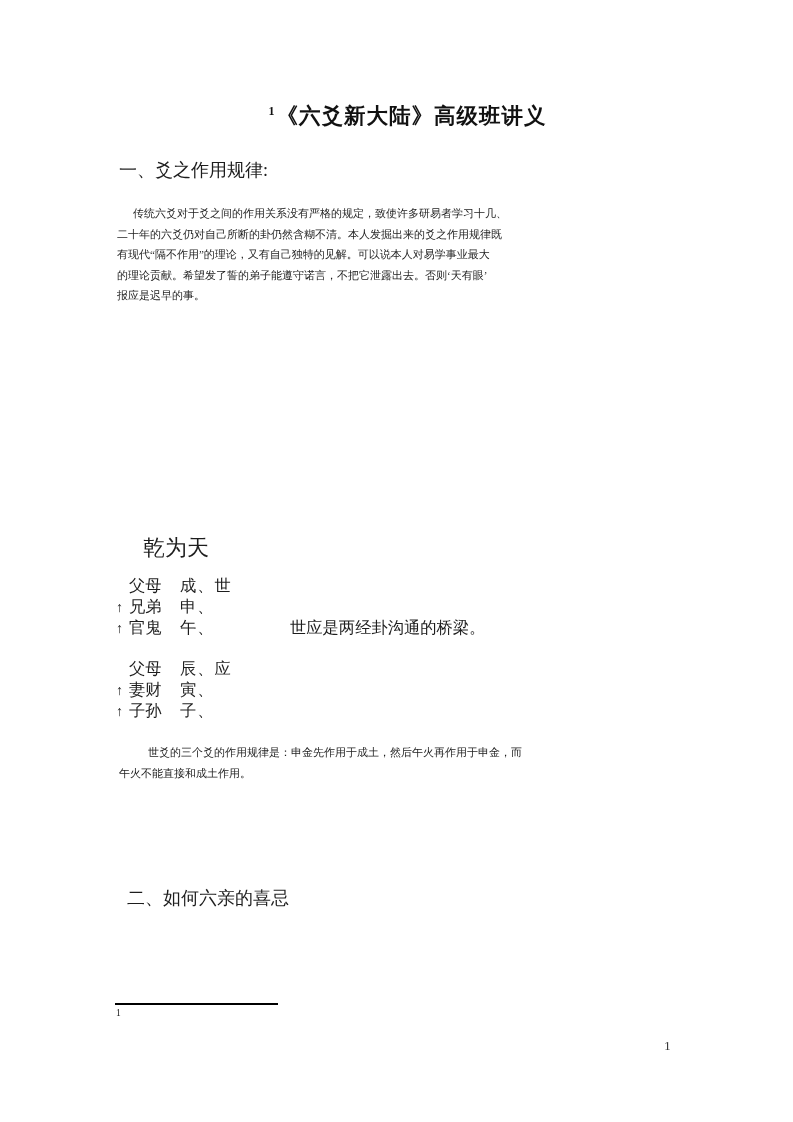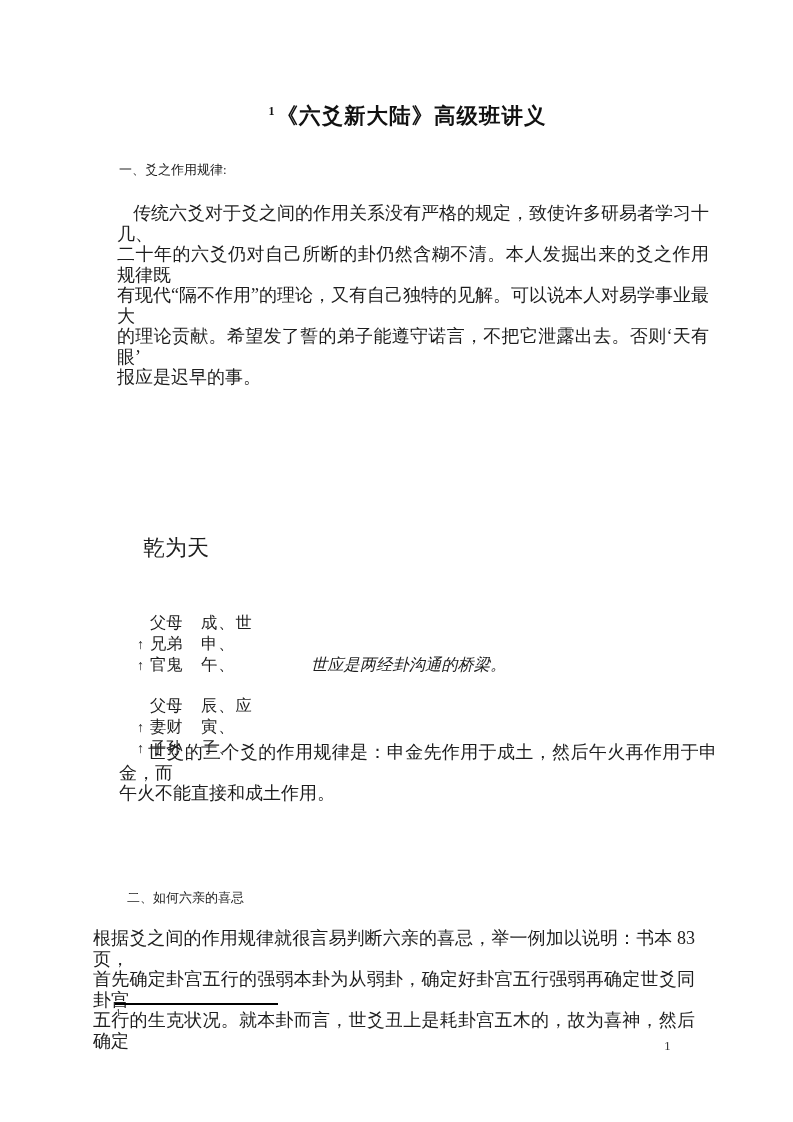--- a/index.html
+++ b/index.html
@@ -13,46 +13,46 @@
 
   .doc-title{
     position:absolute;top:94px;left:0;right:0;
     text-align:center;padding-left:22px;
     font-size:21.5px;font-weight:bold;color:#111;
     letter-spacing:1px;line-height:34px;
     white-space:nowrap;
   }
   .doc-title sup{font-size:12px;font-weight:bold;vertical-align:super;margin-right:2px;letter-spacing:0;}
 
-  .heading{position:absolute;font-size:13px;line-height:20.6px;white-space:nowrap;}
+  .heading{position:absolute;font-size:18px;line-height:20.6px;white-space:nowrap;}
   .h1{top:160px;left:119px;}
   .h2{top:888px;left:127px;}
 
   .para{
     position:absolute;
-    font-size:18px;line-height:20.55px;
+    font-size:11px;line-height:20.55px;
     white-space:pre-line;
     text-align:justify;
   }
   .p1{top:203px;left:117px;width:592px;text-indent:16px;}
   .p2{top:325px;left:107px;width:594px;text-indent:19px;}
   .p3{top:428px;left:107px;width:594px;text-indent:20px;}
   .p4{top:742px;left:94px;width:598px;text-indent:29px;margin-left:25px;}
   .p5{top:806px;left:93px;width:600px;}
   .p6{top:928px;left:93px;width:602px;}
 
   .gua-name{position:absolute;top:538px;left:143px;font-size:22px;line-height:20.6px;}
-  .gua-block{position:absolute;left:137px;font-size:16.3px;margin-top:37px;}
+  .gua-block{position:absolute;left:116px;font-size:16.3px;}
   .gua-upper{top:576px;}
   .gua-lower{top:659px;}
   .gua-row{display:flex;align-items:baseline;height:20.8px;line-height:20.8px;position:relative;}
   .gua-row .arrow{width:13px;font-size:14px;color:#222;}
   .gua-row .rel{width:51px;}
   .gua-row .branch{letter-spacing:1px;}
-  .gua-row .note{position:absolute;left:174px;top:0;letter-spacing:0;white-space:nowrap;font-style:italic;}
+  .gua-row .note{position:absolute;left:174px;top:0;letter-spacing:0;white-space:nowrap;}
 
   .footnote-rule{
     position:absolute;top:1003px;left:115px;width:163px;height:0;
     border-top:2px solid #000;
   }
   .footnote-marker{position:absolute;top:1008px;left:116px;font-size:9.5px;color:#222;}
 
   .page-number{position:absolute;top:1038px;left:664px;font-size:13.5px;color:#3a3a3a;}
 </style>
 </head>
@@ -109,22 +109,19 @@
       <span class="rel">子孙</span>
       <span class="branch">子、</span>
     </div>
   </div>
 
   <div class="para p4">世爻的三个爻的作用规律是：申金先作用于成土，然后午火再作用于申金，而
 午火不能直接和成土作用。</div>
 
   <div class="heading h2">二、如何六亲的喜忌</div>
 
-  <div class="para p6">根据爻之间的作用规律就很言易判断六亲的喜忌，举一例加以说明：书本 83 页，
-首先确定卦宫五行的强弱本卦为从弱卦，确定好卦宫五行强弱再确定世爻同卦宫
-五行的生克状况。就本卦而言，世爻丑上是耗卦宫五木的，故为喜神，然后确定</div>
 
   <div class="footnote-rule"></div>
   <div class="footnote-marker">1</div>
 
   <div class="page-number">1</div>
 
 </div>
 
 </body></html>

